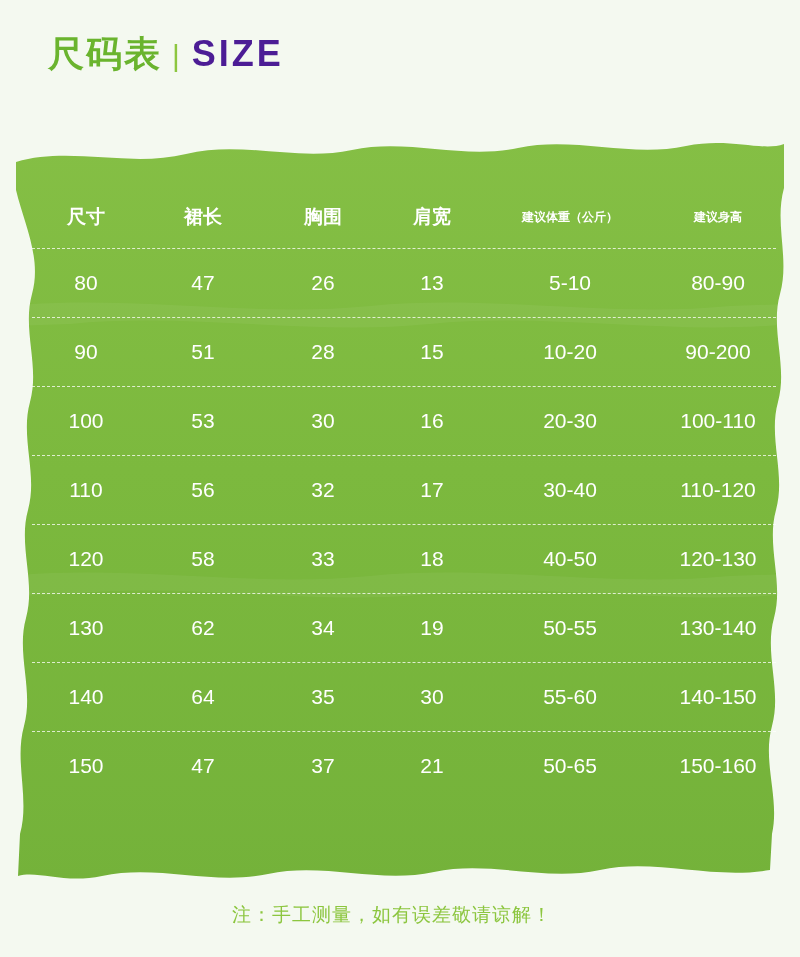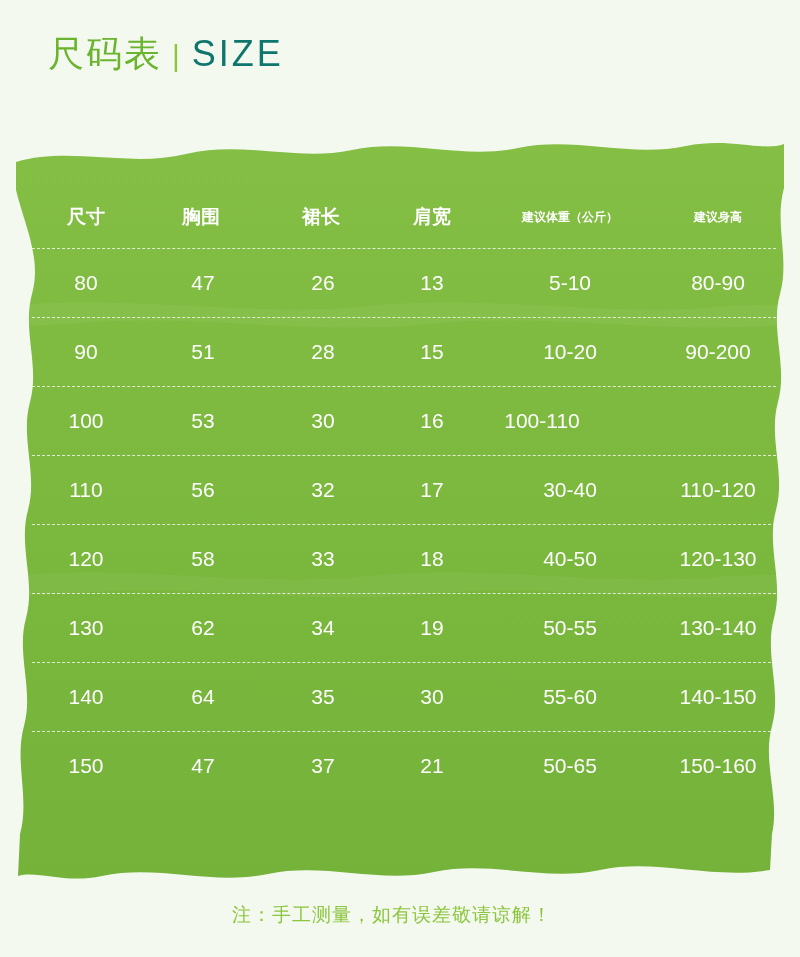--- a/index.html
+++ b/index.html
@@ -19,36 +19,36 @@
   .title-wrap {
     position: absolute;
     left: 48px;
     top: 36px;
     display: flex;
     align-items: baseline;
     gap: 0px;
   }
   .title-cn {
     font-size: 36px;
-    font-weight: 400;
+    font-weight: 700;
     color: #6ab42e;
     letter-spacing: 2px;
     line-height: 1;
   }
   .title-sep {
     font-size: 30px;
     color: #8cc63f;
     margin: 0 12px 0 10px;
     font-weight: 300;
     line-height: 1;
   }
   .title-en {
     font-size: 36px;
-    font-weight: 400;
-    color: #0f766e;
+    font-weight: 700;
+    color: #4c1d95;
     letter-spacing: 3px;
     line-height: 1;
   }
 
   
   .panel {
     position: absolute;
     left: 10px;
     top: 128px;
     width: 780px;
@@ -184,22 +184,22 @@
       <path d="M 0,178 C 120,166 240,190 360,178 C 480,166 600,190 720,178 L 780,176 L 780,196 C 660,208 540,184 420,196 C 300,208 180,184 60,196 L 0,198 Z" fill="#ffffff" opacity="0.05"></path>
       <path d="M 0,448 C 120,436 240,460 360,448 C 480,436 600,460 720,448 L 780,446 L 780,466 C 660,478 540,454 420,466 C 300,478 180,454 60,466 L 0,468 Z" fill="#ffffff" opacity="0.05"></path>
     </g>
   </svg>
 
   <div class="panel-inner">
     <div class="table">
 
       <div class="row header">
         <div class="cell c0">尺寸</div>
+        <div class="cell c1">裙长</div>
         <div class="cell c2">胸围</div>
-        <div class="cell c1">裙长</div>
         <div class="cell c3">肩宽</div>
         <div class="cell c4 small">建议体重（公斤）</div>
         <div class="cell c5 small">建议身高</div>
       </div>
 
       <div class="row body">
         <div class="cell c0">80</div>
         <div class="cell c1">47</div>
         <div class="cell c2">26</div>
         <div class="cell c3">13</div>
@@ -214,20 +214,21 @@
         <div class="cell c3">15</div>
         <div class="cell c4">10-20</div>
         <div class="cell c5">90-200</div>
       </div>
 
       <div class="row body">
         <div class="cell c0">100</div>
         <div class="cell c1">53</div>
         <div class="cell c2">30</div>
         <div class="cell c3">16</div>
+        <div class="cell c4">20-30</div>
         <div class="cell c5">100-110</div>
       </div>
 
       <div class="row body">
         <div class="cell c0">110</div>
         <div class="cell c1">56</div>
         <div class="cell c2">32</div>
         <div class="cell c3">17</div>
         <div class="cell c4">30-40</div>
         <div class="cell c5">110-120</div>

